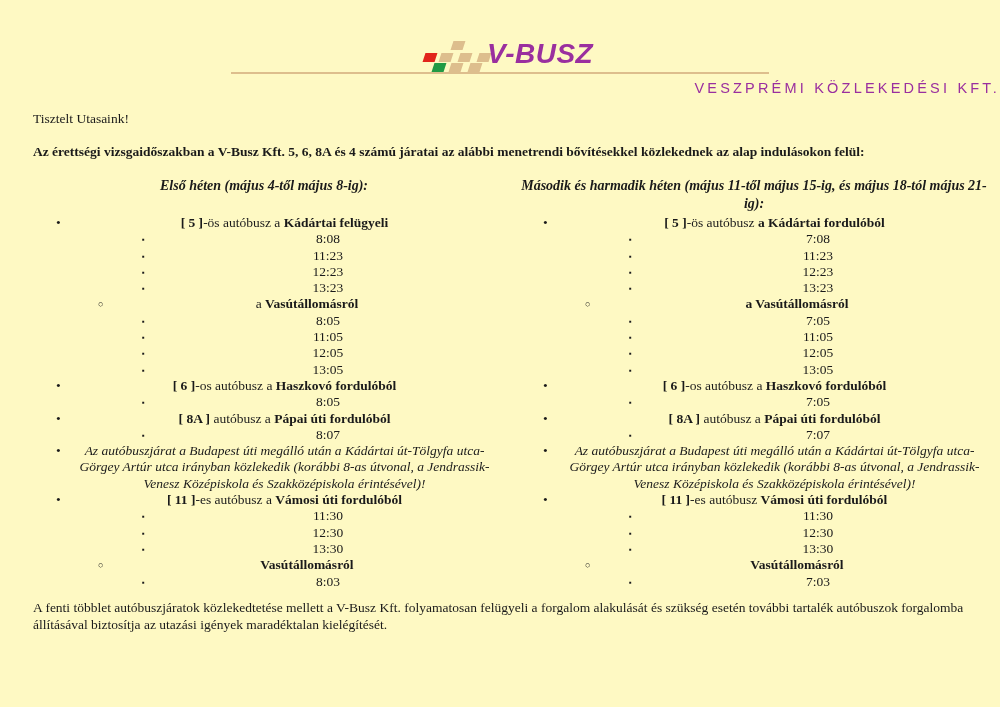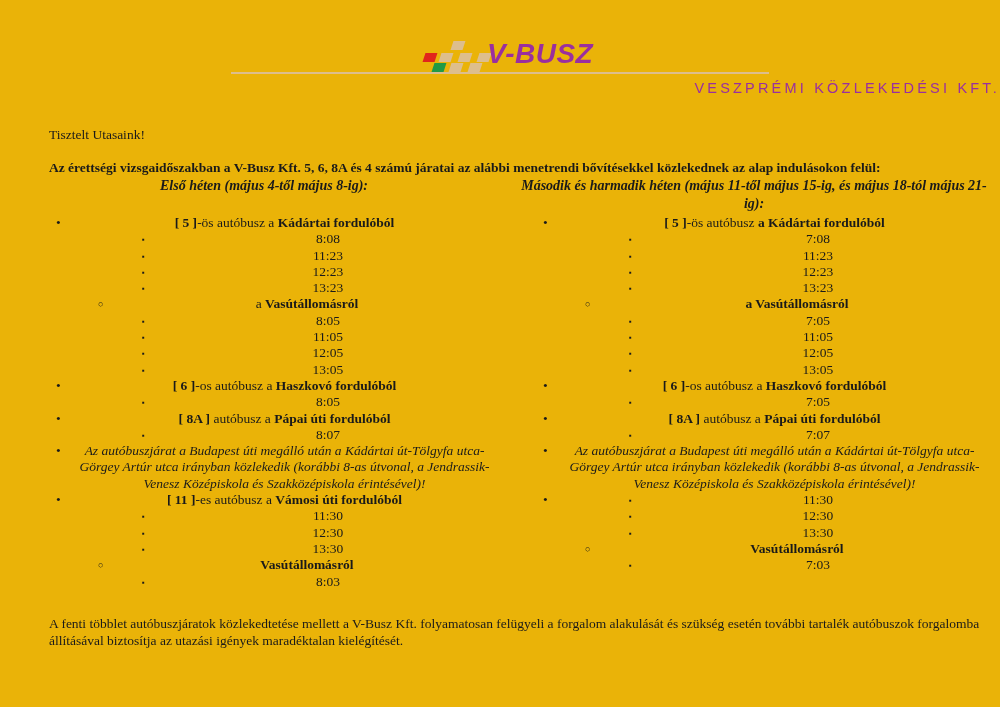--- a/index.html
+++ b/index.html
@@ -1,17 +1,17 @@
 <!DOCTYPE html>
 <html style="--purple: #9a2f9f; --tan: #ddbe8d; --red: #e1251c; --green: #219a45;"><head>
 <meta charset="utf-8">
 <style>
   html,body { margin:0; padding:0; background:#fff; }
   .page {
-    position:relative; width:1000px; height:707px; background:#eab308;
+    position:relative; width:1000px; height:707px; background:#fef9c3;
     font-family:"Liberation Serif", serif; color:#1a1a1a; overflow:hidden;
   }
 
   
   .flag-cell { position:absolute; width:12px; height:9px; transform:skewX(-18deg); }
   .c-red   { background:var(--red); }
   .c-green { background:var(--green); }
   .c-tan   { background:var(--tan); }
 
   .brand {
@@ -20,21 +20,21 @@
     font-size:28px; letter-spacing:.5px; color:var(--purple);
   }
   .rule { position:absolute; left:231px; top:72px; width:538px; height:2px; background:var(--tan); }
   .subtitle {
     position:absolute; left:0; top:80px; width:1000px; text-align:right;
     font-family:"Liberation Sans", sans-serif; font-size:14.5px; letter-spacing:3.2px;
     color:var(--purple);
   }
 
   
-  p { margin:16px; }
+  p { margin:0; }
   .greeting { position:absolute; left:33px; top:111px; font-size:13.5px; }
   .intro    { position:absolute; left:33px; top:144px; width:945px; font-weight:bold; font-size:13.5px; line-height:16.5px; }
 
   .col { position:absolute; top:177px;text-align:center; }
   .col-left  { left:33px;  width:462px; }
   .col-right { left:520px; width:468px; }
   .col-heading {
     margin:0; font-size:14px; font-weight:bold; font-style:italic;
     line-height:17.5px; min-height:38px;
   }
@@ -70,21 +70,21 @@
     <span class="rule"></span>
     <span class="subtitle">VESZPRÉMI KÖZLEKEDÉSI KFT.</span>
   </div>
 
   <p class="greeting">Tisztelt Utasaink!</p>
   <p class="intro">Az érettségi vizsgaidőszakban a V-Busz Kft. 5, 6, 8A és 4 számú járatai az alábbi menetrendi bővítésekkel közlekednek az alap indulásokon felül:</p>
 
   <section class="col col-left">
     <h3 class="col-heading">Első héten (május 4-től május 8-ig):</h3>
     <div class="list">
-        <div class="item lvl1"><span class="marker">•</span><span class="txt"><b>[ 5 ]</b><span>-ös autóbusz a </span><b>Kádártai fordulóból</b></span></div>
+        <div class="item lvl1"><span class="marker">•</span><span class="txt"><b>[ 5 ]</b><span>-ös autóbusz a </span><b>Kádártai felügyeli</b></span></div>
         <div class="item lvl3"><span class="marker">▪</span><span class="txt"><span>8:08</span></span></div>
         <div class="item lvl3"><span class="marker">▪</span><span class="txt"><span>11:23</span></span></div>
         <div class="item lvl3"><span class="marker">▪</span><span class="txt"><span>12:23</span></span></div>
         <div class="item lvl3"><span class="marker">▪</span><span class="txt"><span>13:23</span></span></div>
         <div class="item lvl2"><span class="marker">○</span><span class="txt"><span>a </span><b>Vasútállomásról</b></span></div>
         <div class="item lvl3"><span class="marker">▪</span><span class="txt"><span>8:05</span></span></div>
         <div class="item lvl3"><span class="marker">▪</span><span class="txt"><span>11:05</span></span></div>
         <div class="item lvl3"><span class="marker">▪</span><span class="txt"><span>12:05</span></span></div>
         <div class="item lvl3"><span class="marker">▪</span><span class="txt"><span>13:05</span></span></div>
         <div class="item lvl1"><span class="marker">•</span><span class="txt"><b>[ 6 ]</b><span>-os autóbusz a </span><b>Haszkovó fordulóból</b></span></div>
@@ -112,21 +112,21 @@
         <div class="item lvl2"><span class="marker">○</span><span class="txt"><b>a Vasútállomásról</b></span></div>
         <div class="item lvl3"><span class="marker">▪</span><span class="txt"><span>7:05</span></span></div>
         <div class="item lvl3"><span class="marker">▪</span><span class="txt"><span>11:05</span></span></div>
         <div class="item lvl3"><span class="marker">▪</span><span class="txt"><span>12:05</span></span></div>
         <div class="item lvl3"><span class="marker">▪</span><span class="txt"><span>13:05</span></span></div>
         <div class="item lvl1"><span class="marker">•</span><span class="txt"><b>[ 6 ]</b><span>-os autóbusz a </span><b>Haszkovó fordulóból</b></span></div>
         <div class="item lvl3"><span class="marker">▪</span><span class="txt"><span>7:05</span></span></div>
         <div class="item lvl1"><span class="marker">•</span><span class="txt"><b>[ 8A ]</b><span> autóbusz a </span><b>Pápai úti fordulóból</b></span></div>
         <div class="item lvl3"><span class="marker">▪</span><span class="txt"><span>7:07</span></span></div>
         <div class="item lvl1 note"><span class="marker">•</span><span class="txt"><span>Az autóbuszjárat a Budapest úti megálló után a Kádártai út-Tölgyfa utca-Görgey Artúr utca irányban közlekedik (korábbi 8-as útvonal, a Jendrassik-Venesz Középiskola és Szakközépiskola érintésével)!</span></span></div>
-        <div class="item lvl1"><span class="marker">•</span></div>
+        <div class="item lvl1"><span class="marker">•</span><span class="txt"><b>[ 11 ]</b><span>-es autóbusz </span><b>Vámosi úti fordulóból</b></span></div>
         <div class="item lvl3"><span class="marker">▪</span><span class="txt"><span>11:30</span></span></div>
         <div class="item lvl3"><span class="marker">▪</span><span class="txt"><span>12:30</span></span></div>
         <div class="item lvl3"><span class="marker">▪</span><span class="txt"><span>13:30</span></span></div>
         <div class="item lvl2"><span class="marker">○</span><span class="txt"><b>Vasútállomásról</b></span></div>
         <div class="item lvl3"><span class="marker">▪</span><span class="txt"><span>7:03</span></span></div>
       </div>
   </section>
 
   <p class="footer">A fenti többlet autóbuszjáratok közlekedtetése mellett a V-Busz Kft. folyamatosan felügyeli a forgalom alakulását és szükség esetén további tartalék autóbuszok forgalomba állításával biztosítja az utazási igények maradéktalan kielégítését.</p>
 </div>

